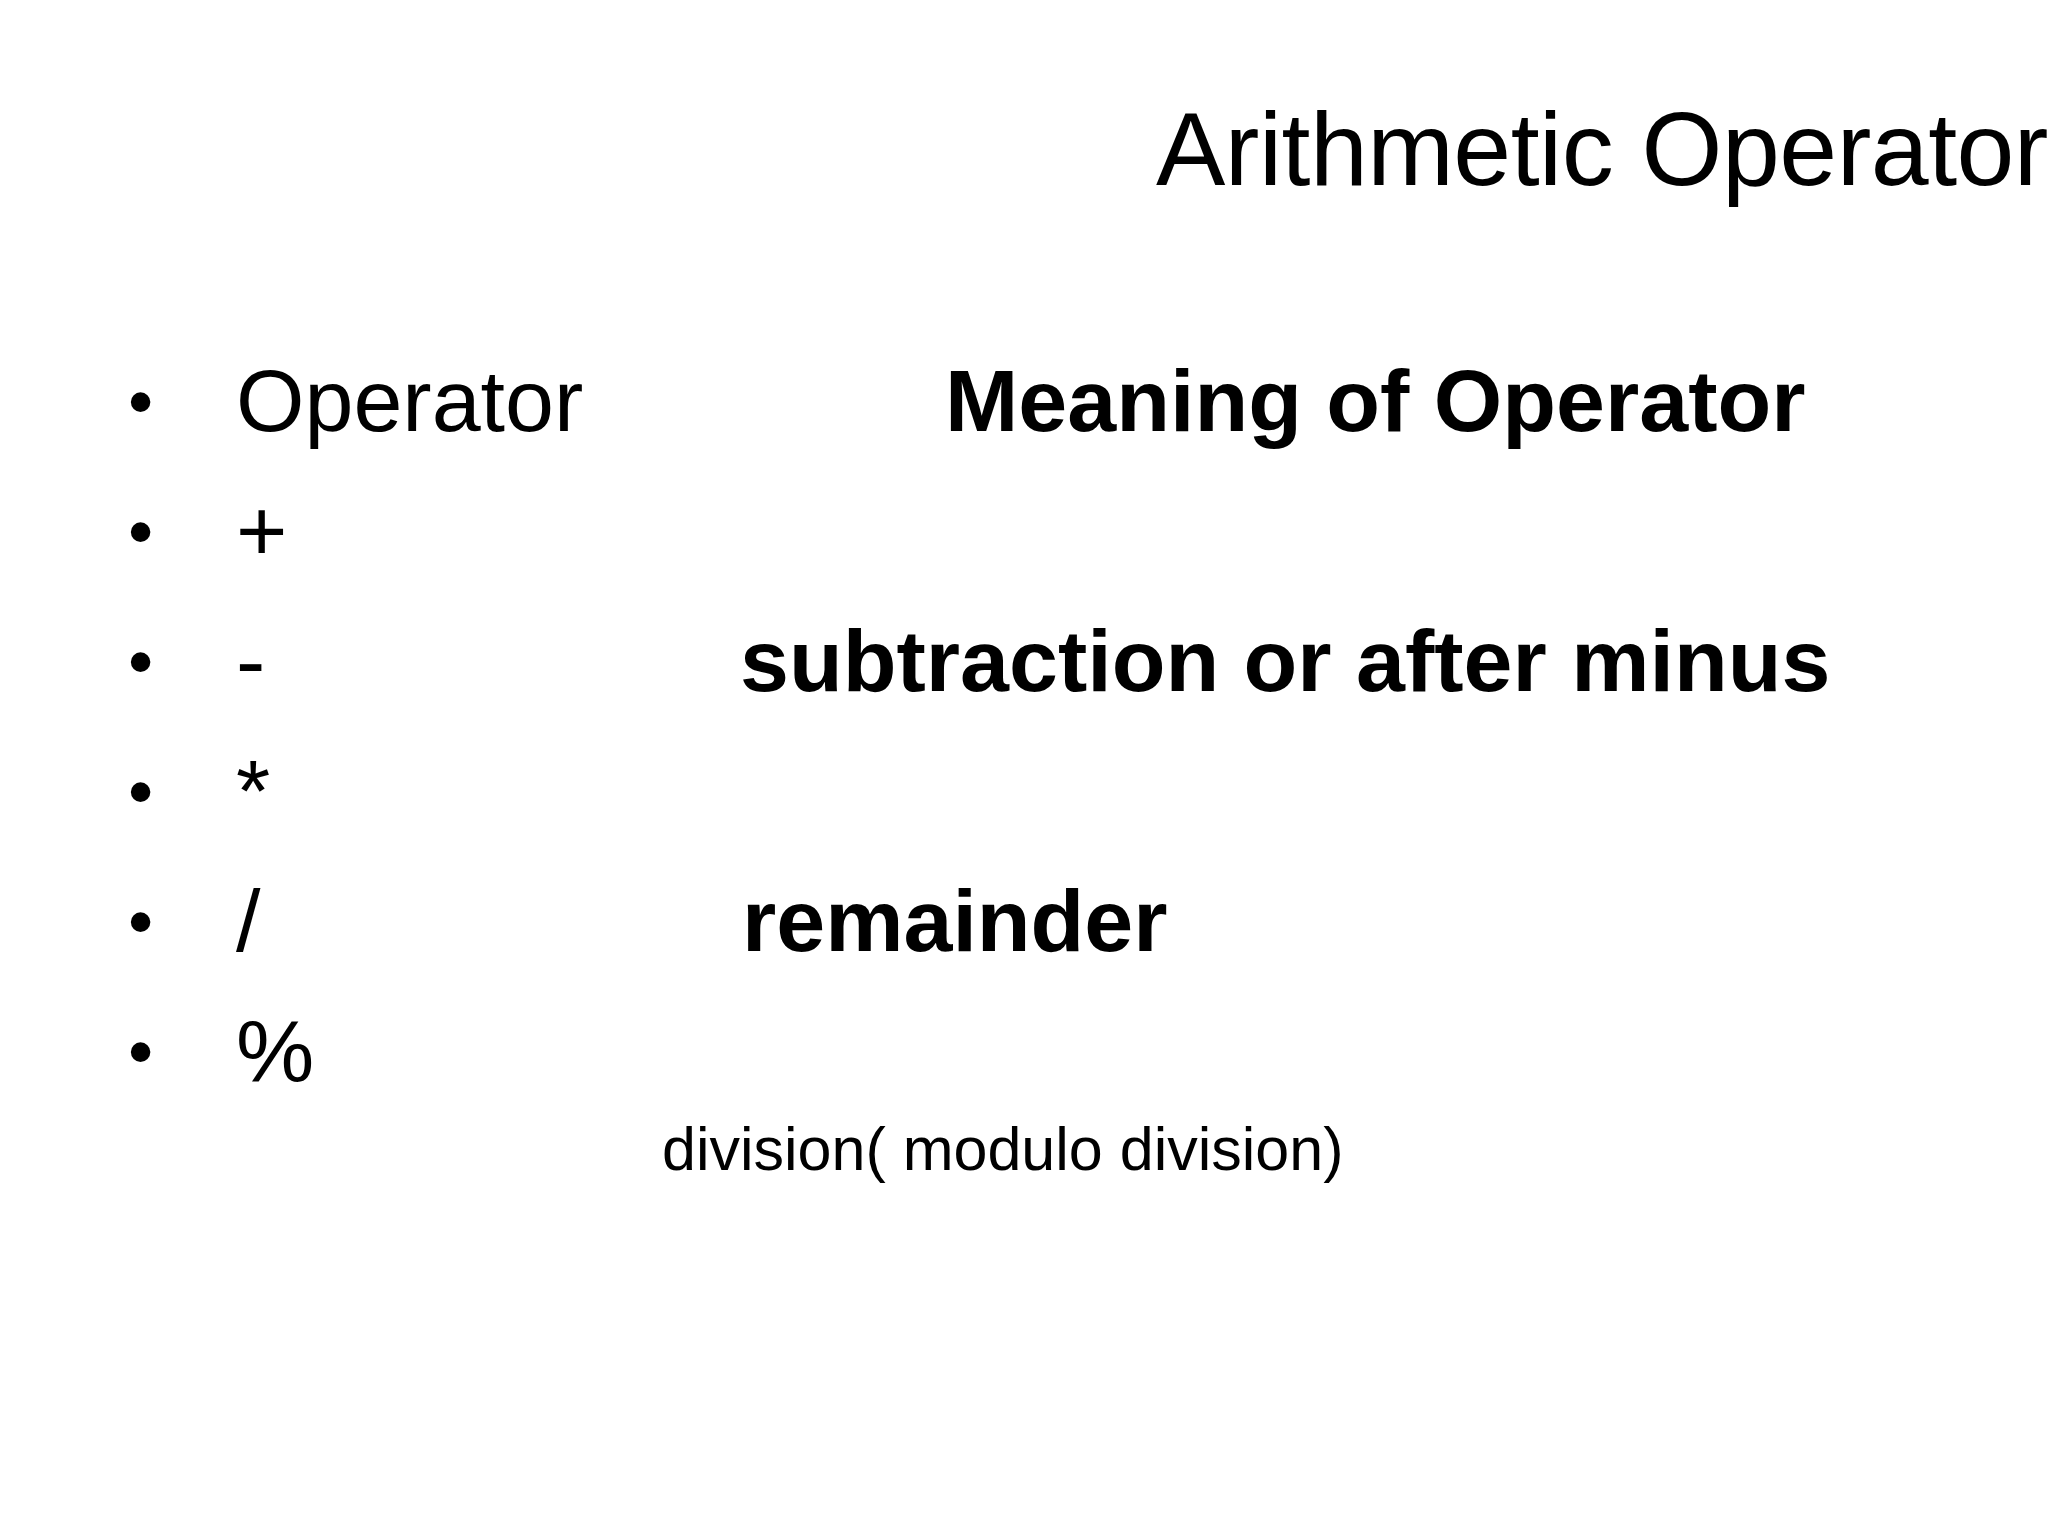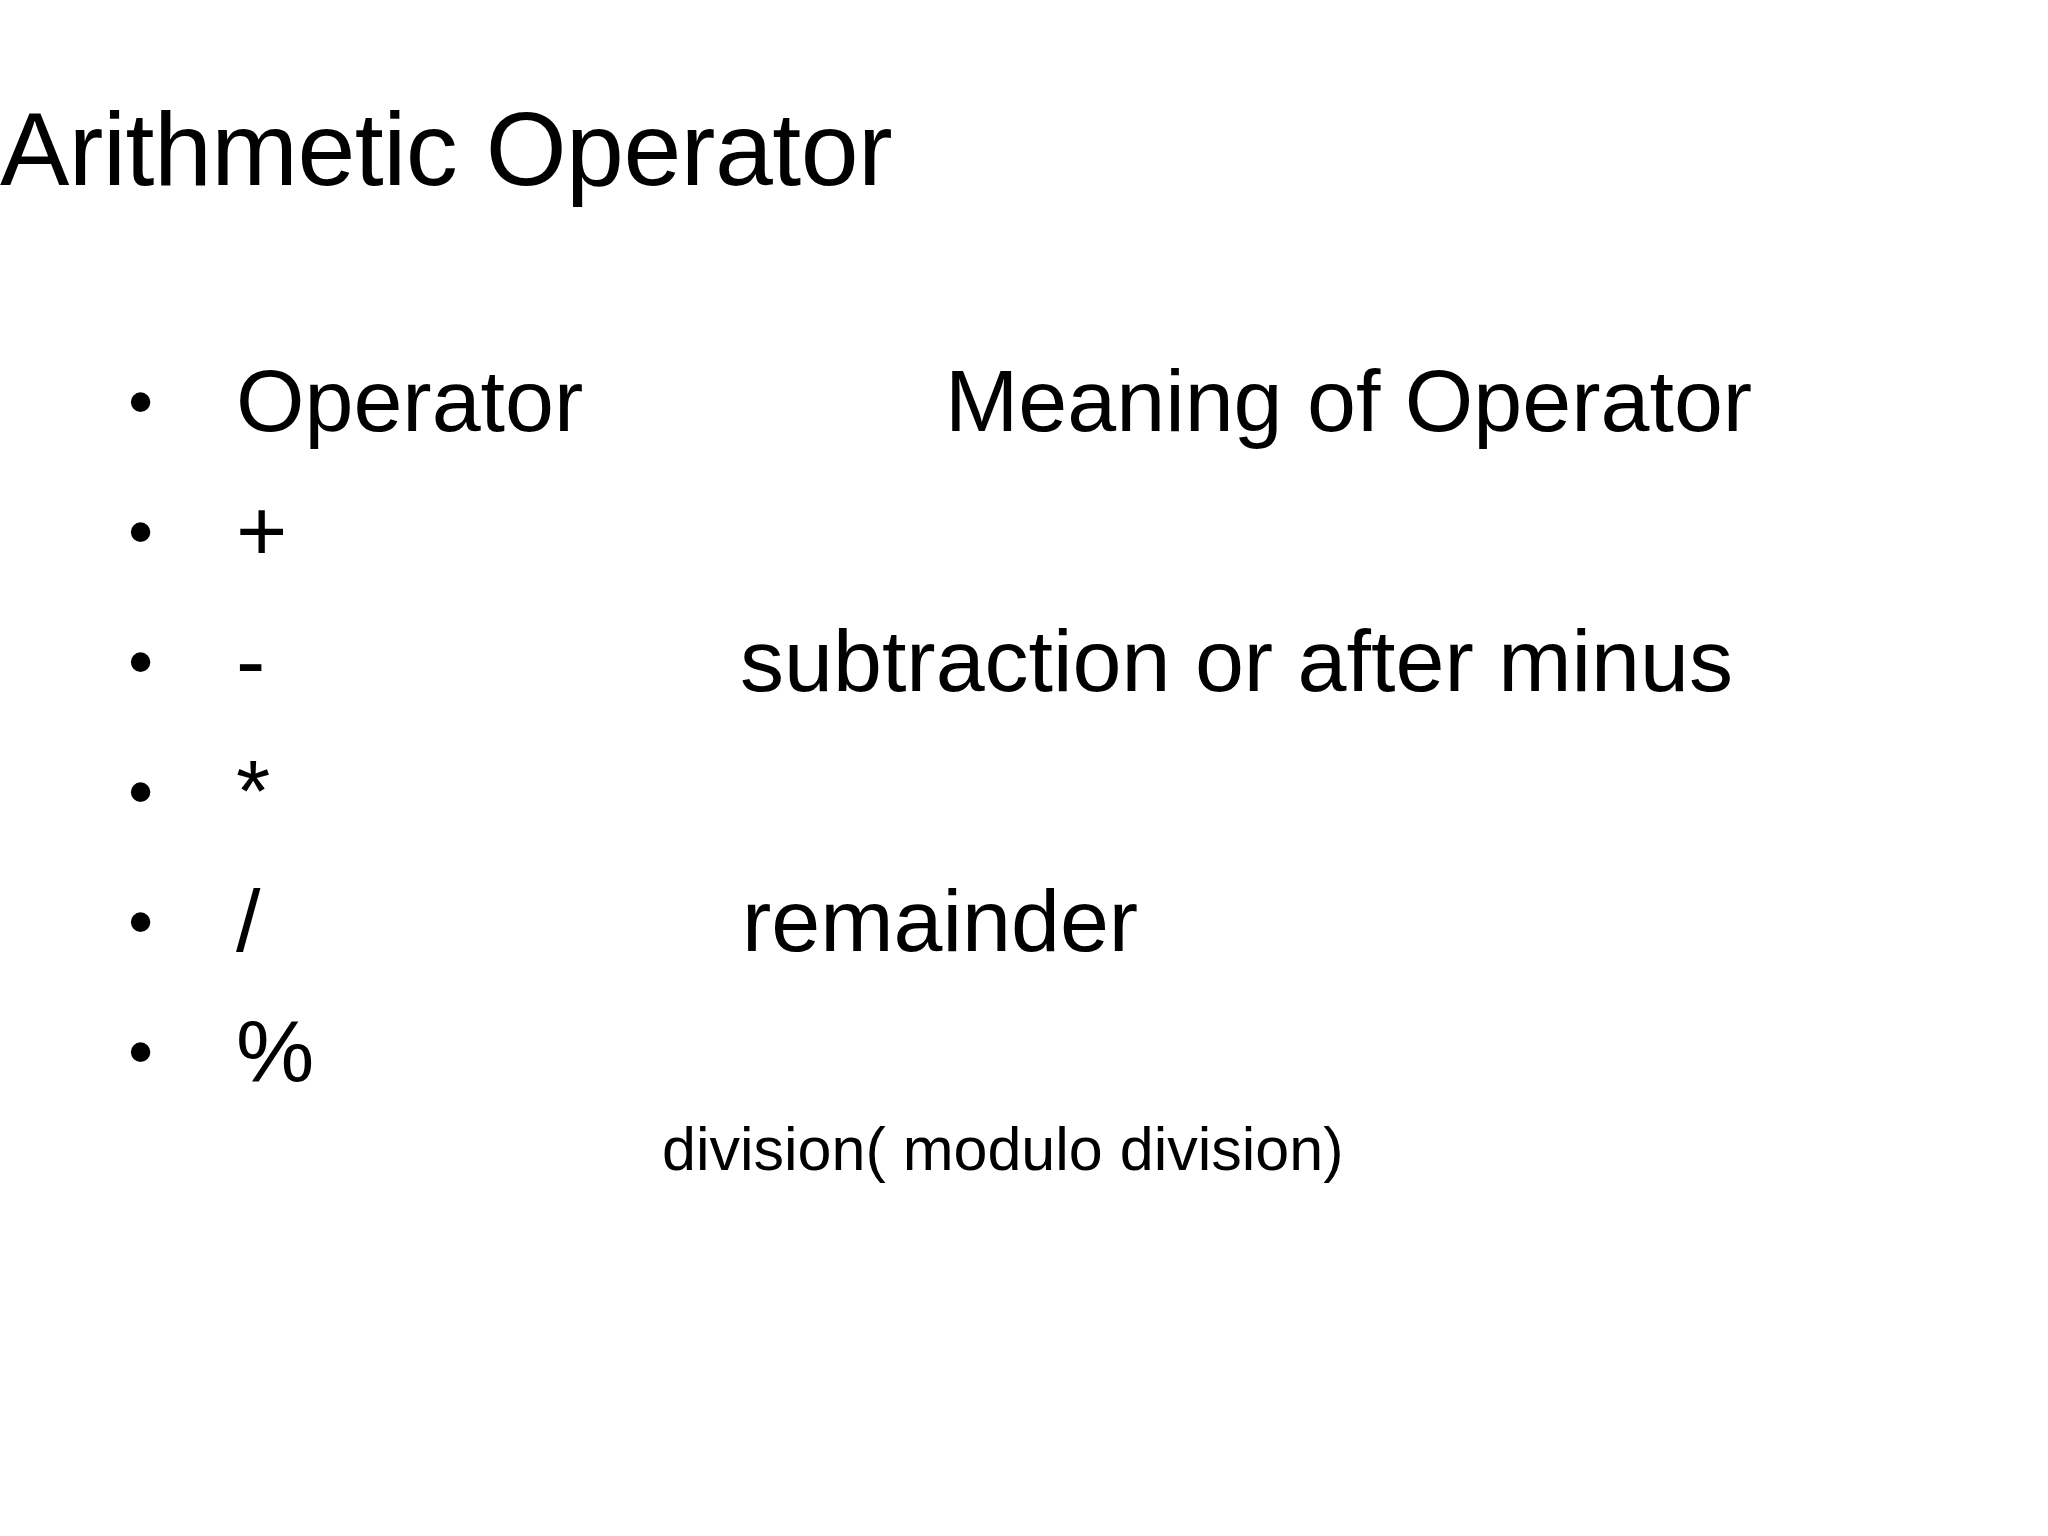--- a/index.html
+++ b/index.html
@@ -20,21 +20,21 @@
     background: #ffffff;
     overflow: hidden;
   }
 
   
   .slide-title {
     position: absolute;
     left: 0;
     top: 18px;
     width: 2048px;
-    text-align: left;
+    text-align: right;
     font-size: 104px;
     line-height: 1.18;
     font-weight: 400;
     letter-spacing: -0.5px;
     white-space: nowrap;
   }
 
   
   .body-list {
     position: absolute;
@@ -70,20 +70,21 @@
     left: 200px;
     top: 0;
     line-height: 130px;
     margin-left: 36px;
   }
 
   .op-meaning {
     position: absolute;
     top: 0;
     line-height: 130px;
+    font-weight: bold;
   }
 
   
   .row-header  .op-meaning { left: 945px; }
   .row-plus    .op-meaning { left: 740px; }
   .row-minus   .op-meaning { left: 740px; }
   .row-times   .op-meaning { left: 742px; }
   .row-divide  .op-meaning { left: 742px; }
   .row-modulo  .op-meaning { left: 642px; }
 

